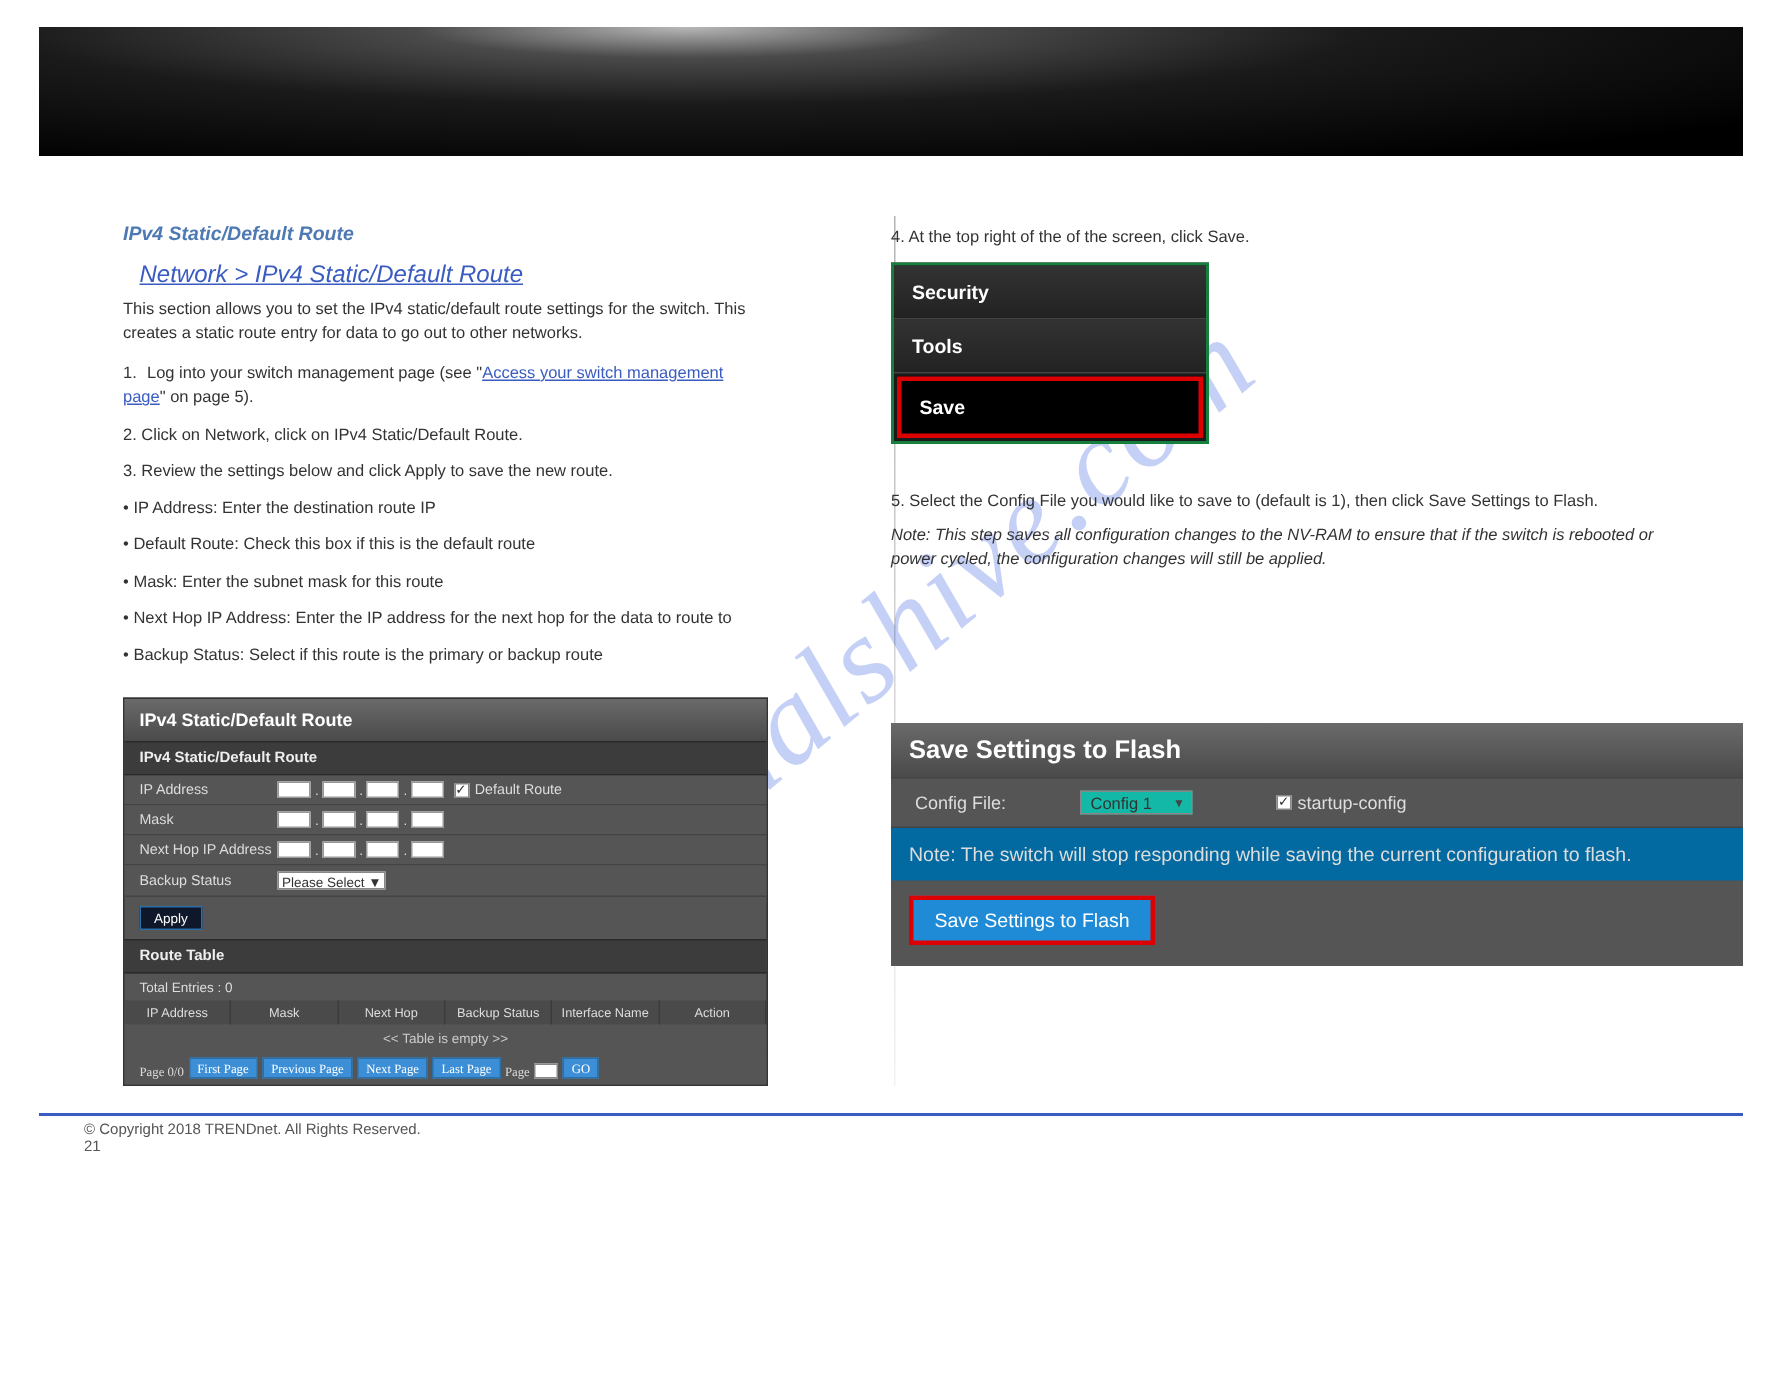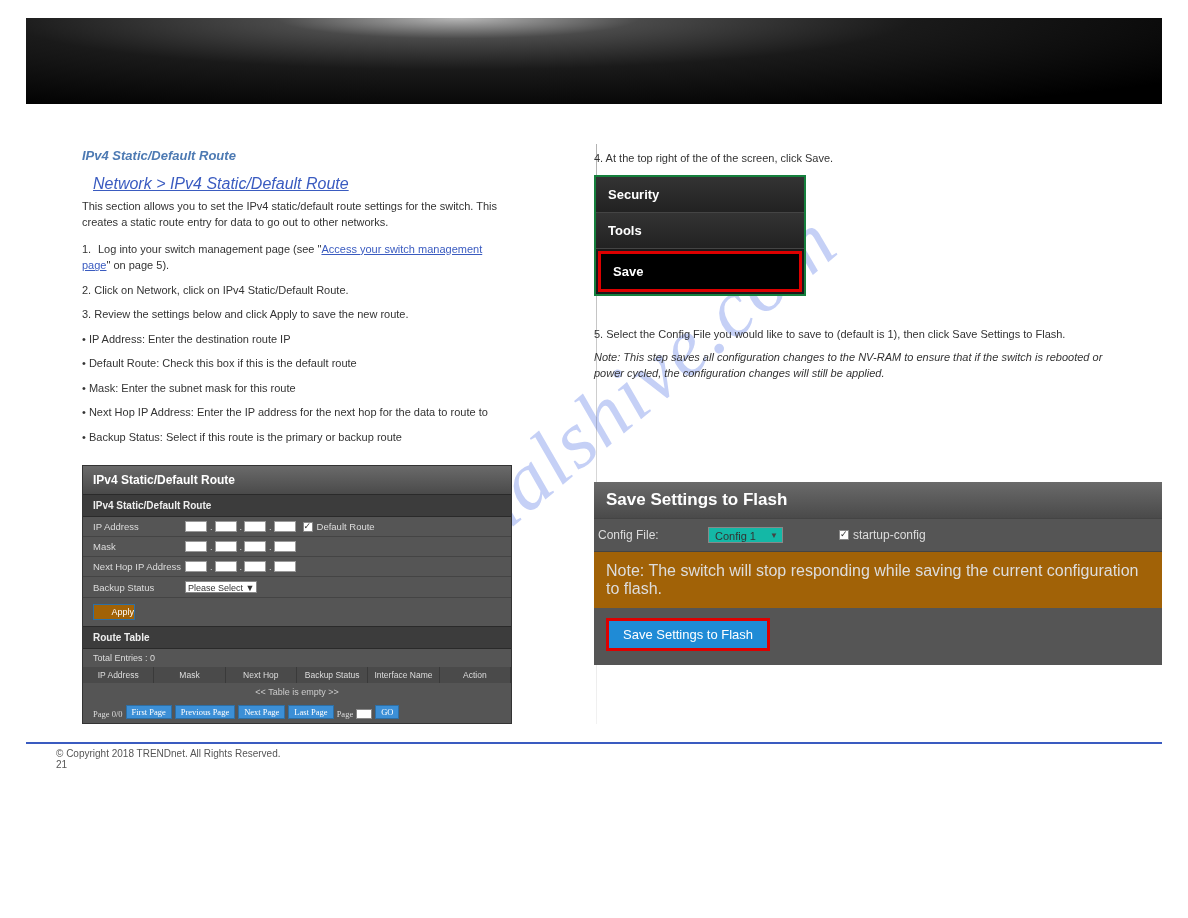--- a/index.html
+++ b/index.html
@@ -144,23 +144,23 @@
     font-size: 9px;
     padding: 0 2px;
     border: 1px solid #888;
     height: 12px;
     line-height: 12px;
     display: inline-block;
   }
   .btn-apply {
     margin: 6px 10px;
     padding: 2px 0;
-    text-align: right;
+    text-align: center;
     width: 42px;
-    background: #a16207;
+    background: #0f172a;
     border: 1px solid #2c6fa6;
     color: #fff;
     font-size: 9px;
     cursor: pointer;
   }
   .route-tbl-head {
     display: flex;
     background: #4a4a4a;
     color: #ddd;
     font-size: 8.5px;
@@ -231,21 +231,21 @@
   .save-title {
     background: linear-gradient(#6a6a6a,#4a4a4a);
     color: #fff;
     font-weight: bold;
     font-size: 17px;
     padding: 8px 12px;
   }
   .save-row {
     display: flex;
     align-items: center;
-    padding: 8px 4px;
+    padding: 8px 16px;
     border-top: 1px solid #444;
     border-bottom: 1px solid #444;
     font-size: 12px;
     background: #555;
   }
   .save-row .lab { width: 110px; }
   .save-row .sel {
     background: #14b8a6;
     color: #333;
     padding: 0 26px 0 6px;
@@ -258,23 +258,23 @@
   }
   .save-row .sel::after {
     content: "▼";
     position: absolute;
     right: 4px;
     font-size: 8px;
     color: #444;
   }
   .note-row {
     padding: 10px 12px;
-    font-size: 16px;
-    color: #ddd;
-    background: #a16207;
+    font-size: 13px;
+    color: #ddd;
+    background: #0369a1;
   }
   .save-btn-wrap {
     padding: 10px 12px 14px 12px;
   }
   .save-btn {
     background: #1f8bd6;
     color: #fff;
     font-size: 13px;
     padding: 6px 14px;
     border: 3px solid #d00;

